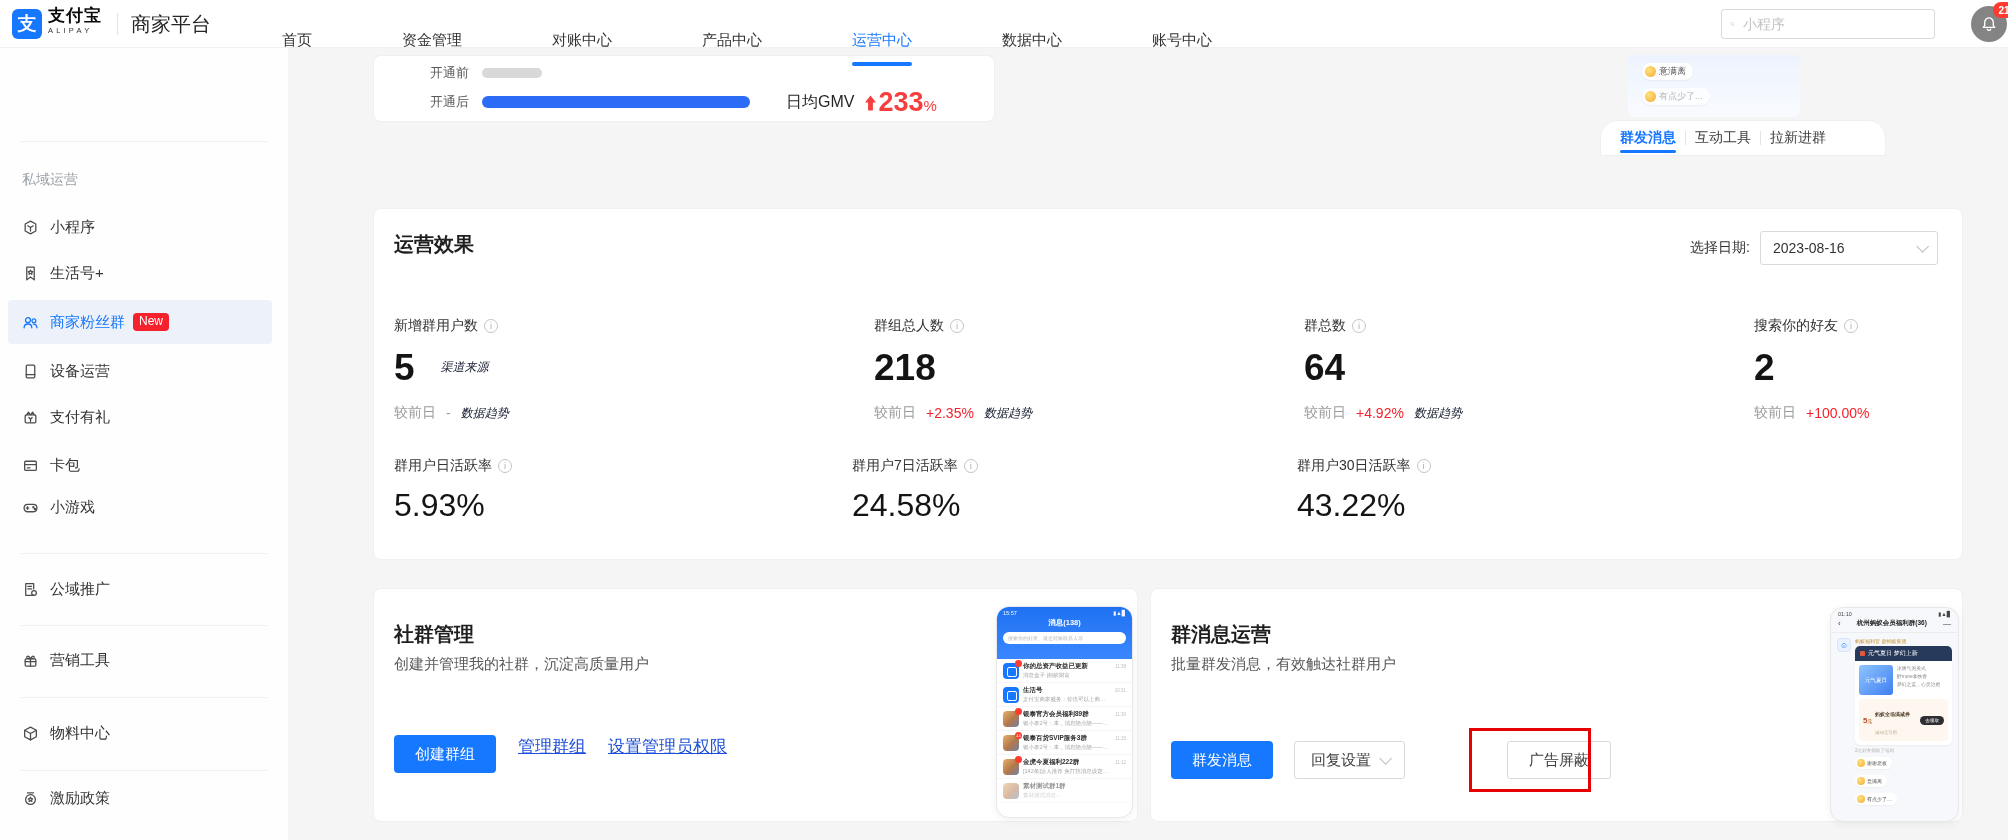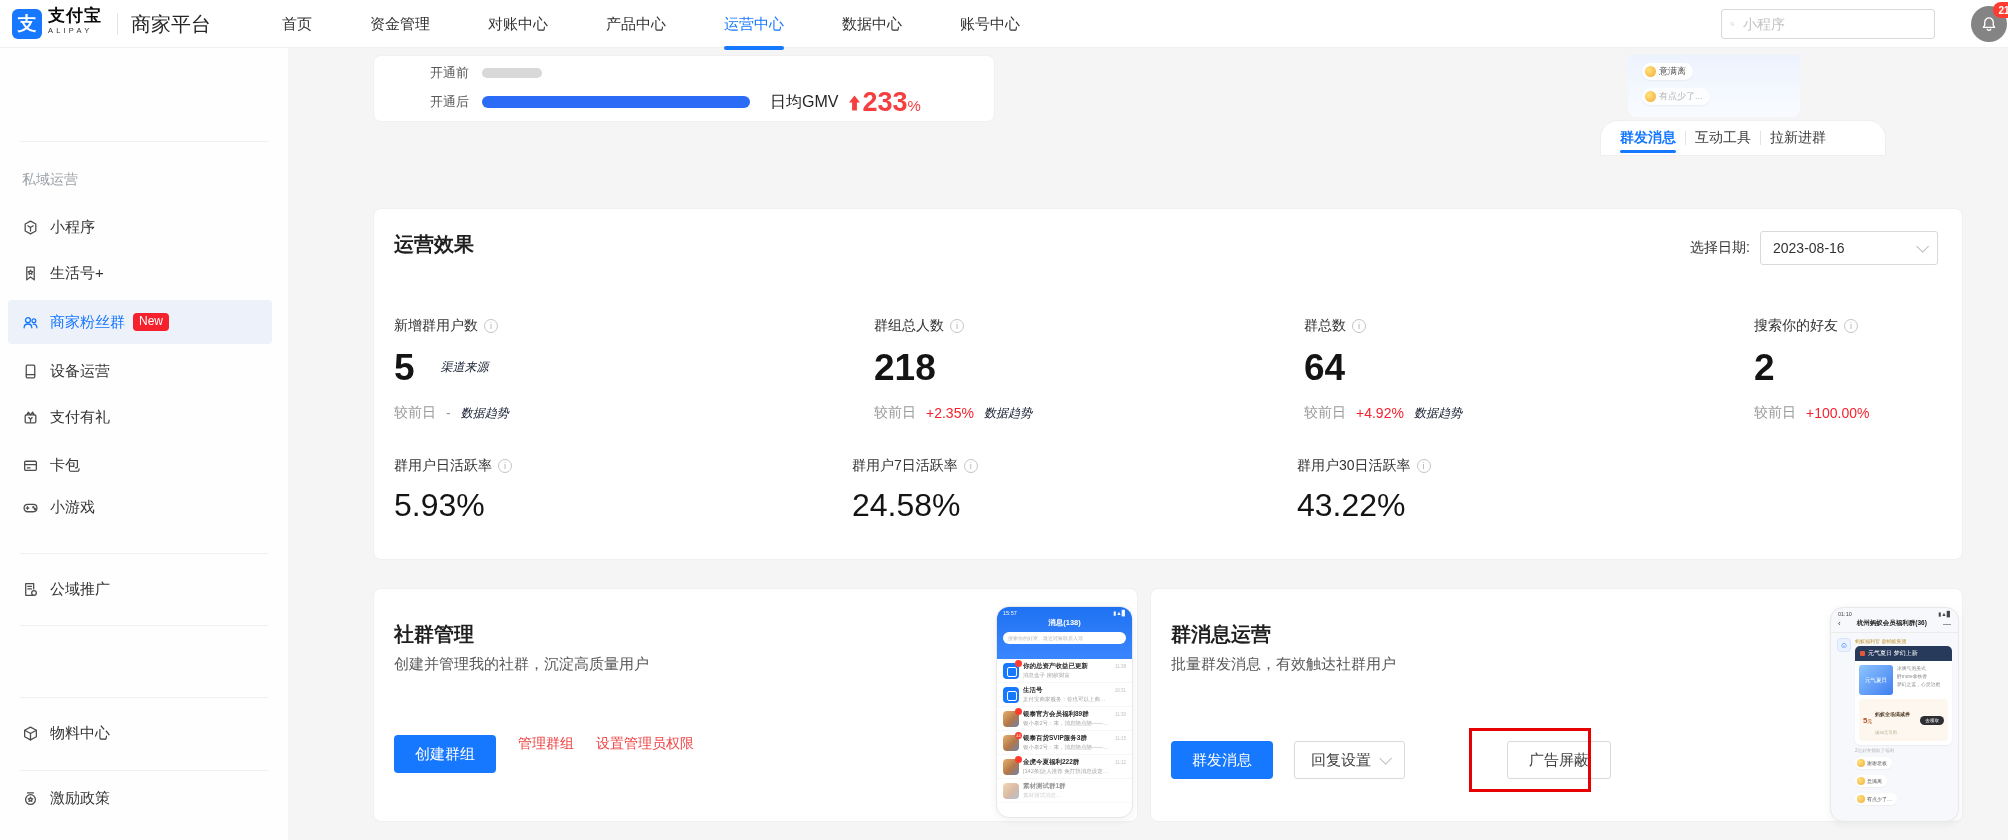--- a/index.html
+++ b/index.html
@@ -7,21 +7,21 @@
   .screen{position:relative;width:2008px;height:840px;background:#f5f5f6;overflow:hidden;}
 
   
   .topnav{position:absolute;left:0;top:0;width:2008px;height:48px;background:#fff;border-bottom:1px solid #f0f0f0;display:flex;align-items:center;z-index:30;}
   .logo-sq{position:absolute;left:12px;top:9px;width:30px;height:30px;border-radius:6px;background:#1677ff;color:#fff;font-size:19px;font-weight:700;display:flex;align-items:center;justify-content:center;}
   .logo-word{position:absolute;left:48px;top:7px;line-height:1;}
   .logo-cn{font-size:17px;font-weight:700;color:#0a0a0a;letter-spacing:1px;}
   .logo-en{font-size:7.5px;color:#333;letter-spacing:3.2px;margin-top:3px;}
   .logo-div{position:absolute;left:117px;top:13px;width:1px;height:22px;background:#e3e3e3;}
   .platform{position:absolute;left:131px;top:11px;font-size:20px;color:#262626;}
-  .nav-links{position:absolute;left:282px;top:0;height:48px;display:flex;gap:58px;align-items:center;}
+  .nav-links{position:absolute;left:282px;top:16px;height:48px;display:flex;gap:90px;align-items:center;}
   .nav-link{font-size:15px;color:#333;cursor:pointer;position:relative;height:48px;display:flex;align-items:center;white-space:nowrap;}
   .nav-link.active{color:#1677ff;}
   .nav-link.active::after{content:"";position:absolute;left:0;right:0;bottom:-2px;height:4px;border-radius:2px;background:#1677ff;}
   .search-box{position:absolute;left:1721px;top:9px;width:214px;height:30px;border:1px solid #d9d9d9;border-radius:3px;background:#fff;display:flex;align-items:center;padding:0 8px;}
   .search-box input{border:none;outline:none;flex:1;font-size:14px;color:#333;margin-left:6px;background:transparent;}
   .search-box input::placeholder{color:#c3c3c3;}
   .bell-wrap{position:absolute;left:1971px;top:6px;width:37px;height:37px;}
   .bell-circle{width:36px;height:36px;border-radius:50%;background:#848484;display:flex;align-items:center;justify-content:center;}
   .bell-badge{position:absolute;left:22px;top:-4px;min-width:22px;height:16px;border-radius:8px;background:#ff3b30;color:#fff;font-size:10px;font-weight:700;display:flex;align-items:center;justify-content:center;padding:0 4px;}
 
@@ -41,21 +41,21 @@
   
   .card{position:absolute;background:#fff;border-radius:8px;border:1px solid #f0f0f0;}
 
   
   .gmv-card{left:373px;top:55px;width:622px;height:67px;}
   .gmv-row{position:absolute;left:56px;display:flex;align-items:center;}
   .gmv-label{font-size:13px;color:#595959;width:52px;}
   .bar{border-radius:6px;}
   .bar.gray{width:60px;height:10px;background:#d8d8d8;}
   .bar.blue{width:268px;height:12px;background:#2b6bf6;}
-  .gmv-metric{position:absolute;left:396px;top:33px;display:flex;align-items:center;}
+  .gmv-metric{position:absolute;left:412px;top:33px;display:flex;align-items:center;}
   .gmv-metric .mlabel{font-size:16px;color:#262626;margin-right:10px;}
   .gmv-metric .up-arrow{width:13px;height:16px;margin-right:1px;}
   .gmv-metric .chg{font-size:27px;font-weight:700;color:#f53f3f;line-height:1;}
   .gmv-metric .unit{font-size:15px;color:#f53f3f;margin-top:6px;}
 
   
   .promo-cut{position:absolute;left:1628px;top:55px;width:172px;height:62px;border-radius:0 0 8px 8px;background:linear-gradient(180deg,#edf3fe,#f9fbff);overflow:hidden;}
   .pbubble{position:absolute;display:flex;align-items:center;gap:3px;background:#fff;border-radius:9px;padding:2px 7px 2px 3px;font-size:9px;color:#555;box-shadow:0 1px 2px rgba(0,0,0,.05);}
   .pbubble.b2{color:#b5b5b5;background:rgba(255,255,255,.75);}
   .emj{width:11px;height:11px;border-radius:50%;background:radial-gradient(circle at 35% 35%,#ffe37a,#f3a93c);display:inline-block;flex:0 0 auto;}
@@ -89,21 +89,21 @@
   .rate{position:absolute;top:248px;}
   .rateval{font-size:32px;font-weight:400;color:#141414;margin-top:14px;line-height:1;}
 
   
   .community-card{left:373px;top:588px;width:765px;height:234px;}
   .message-card{left:1150px;top:588px;width:813px;height:234px;}
   .bc-title{position:absolute;left:20px;top:32px;font-size:20px;font-weight:600;color:#1f1f1f;}
   .bc-desc{position:absolute;left:20px;top:66px;font-size:15px;color:#595959;}
   .btn-row{position:absolute;left:20px;display:flex;align-items:flex-start;}
   .btn-primary{height:38px;padding:0 21px;background:#1677ff;color:#fff;font-size:15px;border:none;border-radius:4px;cursor:pointer;display:flex;align-items:center;}
-  .txt-link{font-size:14px;color:#ef4444;cursor:pointer;white-space:nowrap;}
+  .txt-link{font-size:17px;color:#1d4ed8;cursor:pointer;white-space:nowrap;text-decoration:underline;}
   .btn-outline{height:38px;padding:0 16px;background:#fff;color:#404040;font-size:15px;border:1px solid #d9d9d9;border-radius:3px;cursor:pointer;display:flex;align-items:center;gap:8px;white-space:nowrap;}
   .red-box{position:absolute;left:318px;top:139px;width:122px;height:64px;border:3px solid #e60202;z-index:6;pointer-events:none;}
 
   
   .phone{position:absolute;background:#fff;border:1px solid #e8e8e8;border-radius:13px;overflow:hidden;box-shadow:0 2px 8px rgba(0,0,0,.06);}
   .phone1{left:622px;top:17px;width:137px;height:212px;}
   .p1-head{background:linear-gradient(180deg,#1f72f2,#3a86ff);height:52px;padding:3px 6px;color:#fff;}
   .p1-status{display:flex;justify-content:space-between;font-size:5.5px;opacity:.95;}
   .p1-title{text-align:center;font-size:7.5px;font-weight:700;margin-top:2px;}
   .p1-search{margin-top:4px;background:#fff;border-radius:7px;height:12px;display:flex;align-items:center;padding:0 5px;font-size:5px;color:#b9b9b9;white-space:nowrap;overflow:hidden;}
@@ -244,20 +244,27 @@
     <div class="side-div" style="top:505px"></div>
     <div class="side-item" style="top:521px">
       <span class="sic"><svg viewBox="0 0 16 16">
             <path d="M11 13.5H3.5V2.5H11v5"></path>
             <path d="M5.5 5h3.5M5.5 7.5h3.5"></path>
             <circle cx="11.3" cy="11.3" r="2.2"></circle>
           </svg></span>
       <span class="lbl">公域推广</span>
     </div>
     <div class="side-div" style="top:577px"></div>
+    <div class="side-item" style="top:592px">
+      <span class="sic"><svg viewBox="0 0 16 16">
+            <rect x="3" y="6.5" width="10" height="6.8" rx="1"></rect>
+            <path d="M3 9h10M8 6.5v6.8M5.7 6.3C4.3 6.3 3.9 4 5.6 4c1.1 0 1.8 1.1 2.4 2.3C8.6 5.1 9.3 4 10.4 4c1.7 0 1.3 2.3-.1 2.3z"></path>
+          </svg></span>
+      <span class="lbl">营销工具</span>
+    </div>
     <div class="side-div" style="top:649px"></div>
     <div class="side-item" style="top:665px">
       <span class="sic"><svg viewBox="0 0 16 16">
             <path d="M8 2l5.5 3v6L8 14 2.5 11V5z"></path>
             <path d="M2.5 5L8 8l5.5-3M8 8v6"></path>
           </svg></span>
       <span class="lbl">物料中心</span>
     </div>
     <div class="side-div" style="top:722px"></div>
     <div class="side-item" style="top:730px">

